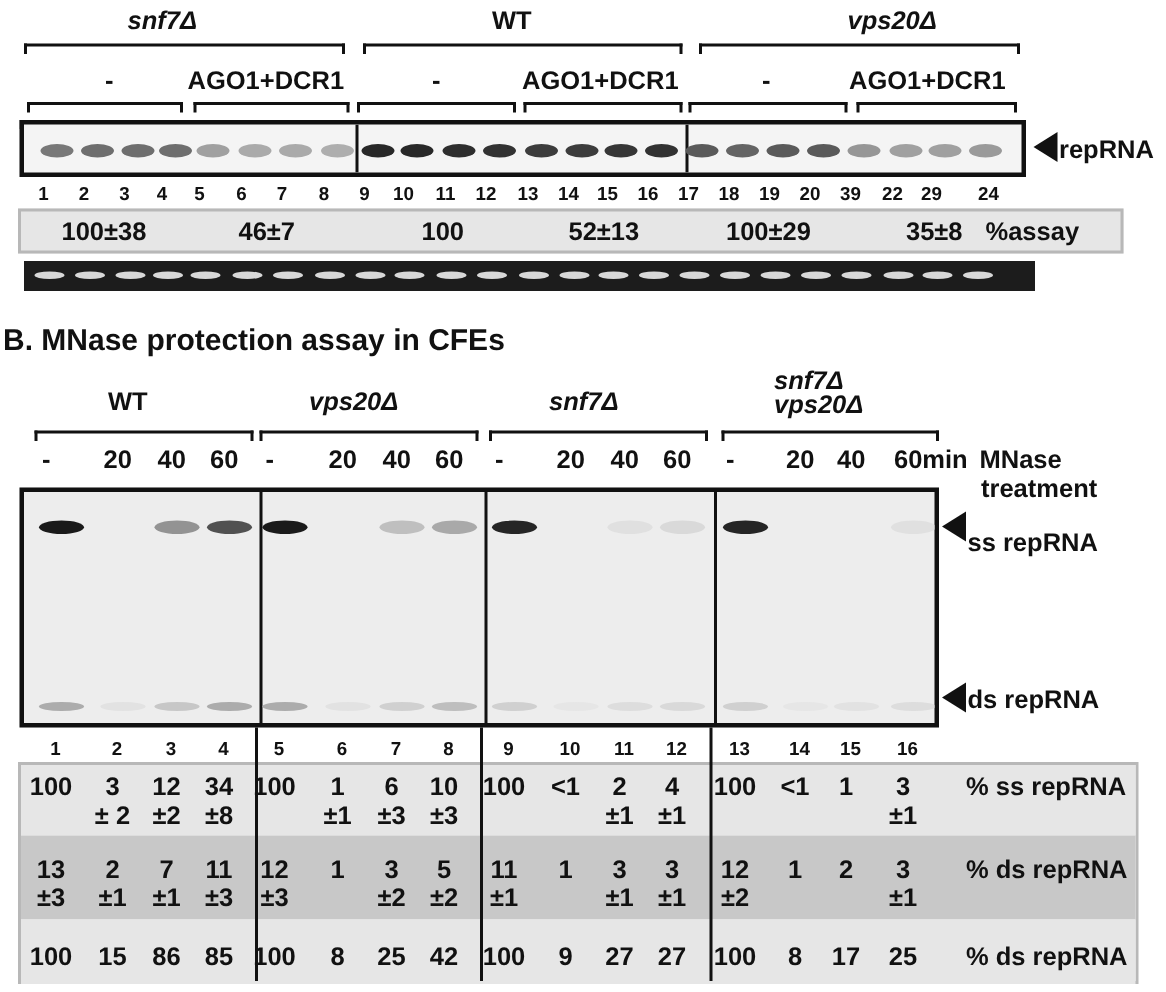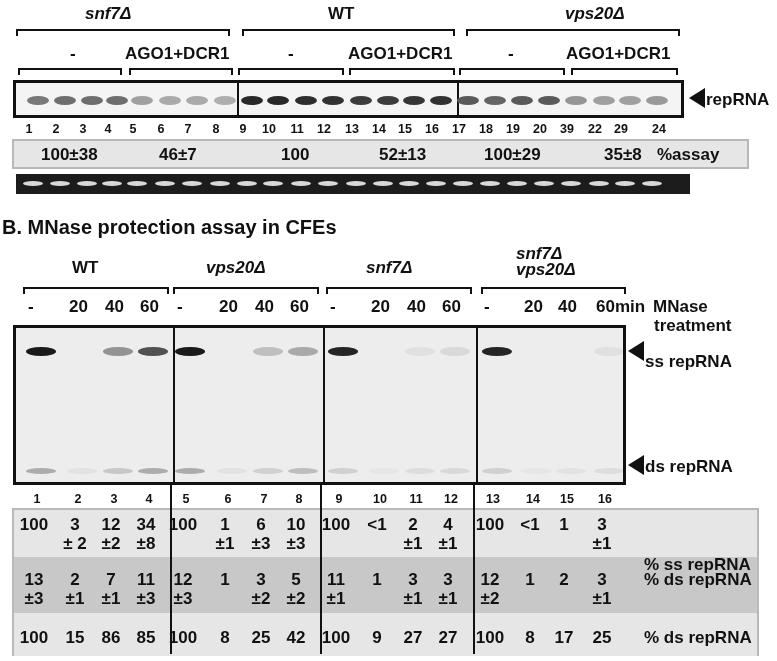--- a/index.html
+++ b/index.html
@@ -324,16 +324,16 @@
       <div class="cell" style="left: 278px; top: 628px; width: 36px;">42</div>
       <div class="cell" style="left: 318px; top: 628px; width: 36px;">100</div>
       <div class="cell" style="left: 359px; top: 628px; width: 36px;">9</div>
       <div class="cell" style="left: 395px; top: 628px; width: 36px;">27</div>
       <div class="cell" style="left: 430px; top: 628px; width: 36px;">27</div>
       <div class="cell" style="left: 472px; top: 628px; width: 36px;">100</div>
       <div class="cell" style="left: 512px; top: 628px; width: 36px;">8</div>
       <div class="cell" style="left: 546px; top: 628px; width: 36px;">17</div>
       <div class="cell" style="left: 584px; top: 628px; width: 36px;">25</div>
     </div>
-  <div class="cell" style="left:644px;top:515px;text-align:left;margin-top:40px;">%  ss repRNA</div>
+  <div class="cell" style="left:644px;top:515px;text-align:left;">%  ss repRNA</div>
   <div class="cell" style="left:644px;top:570px;text-align:left;">%  ds repRNA</div>
   <div class="cell" style="left:644px;top:628px;text-align:left;">%  ds repRNA</div>
 </div>
 
 </body></html>

